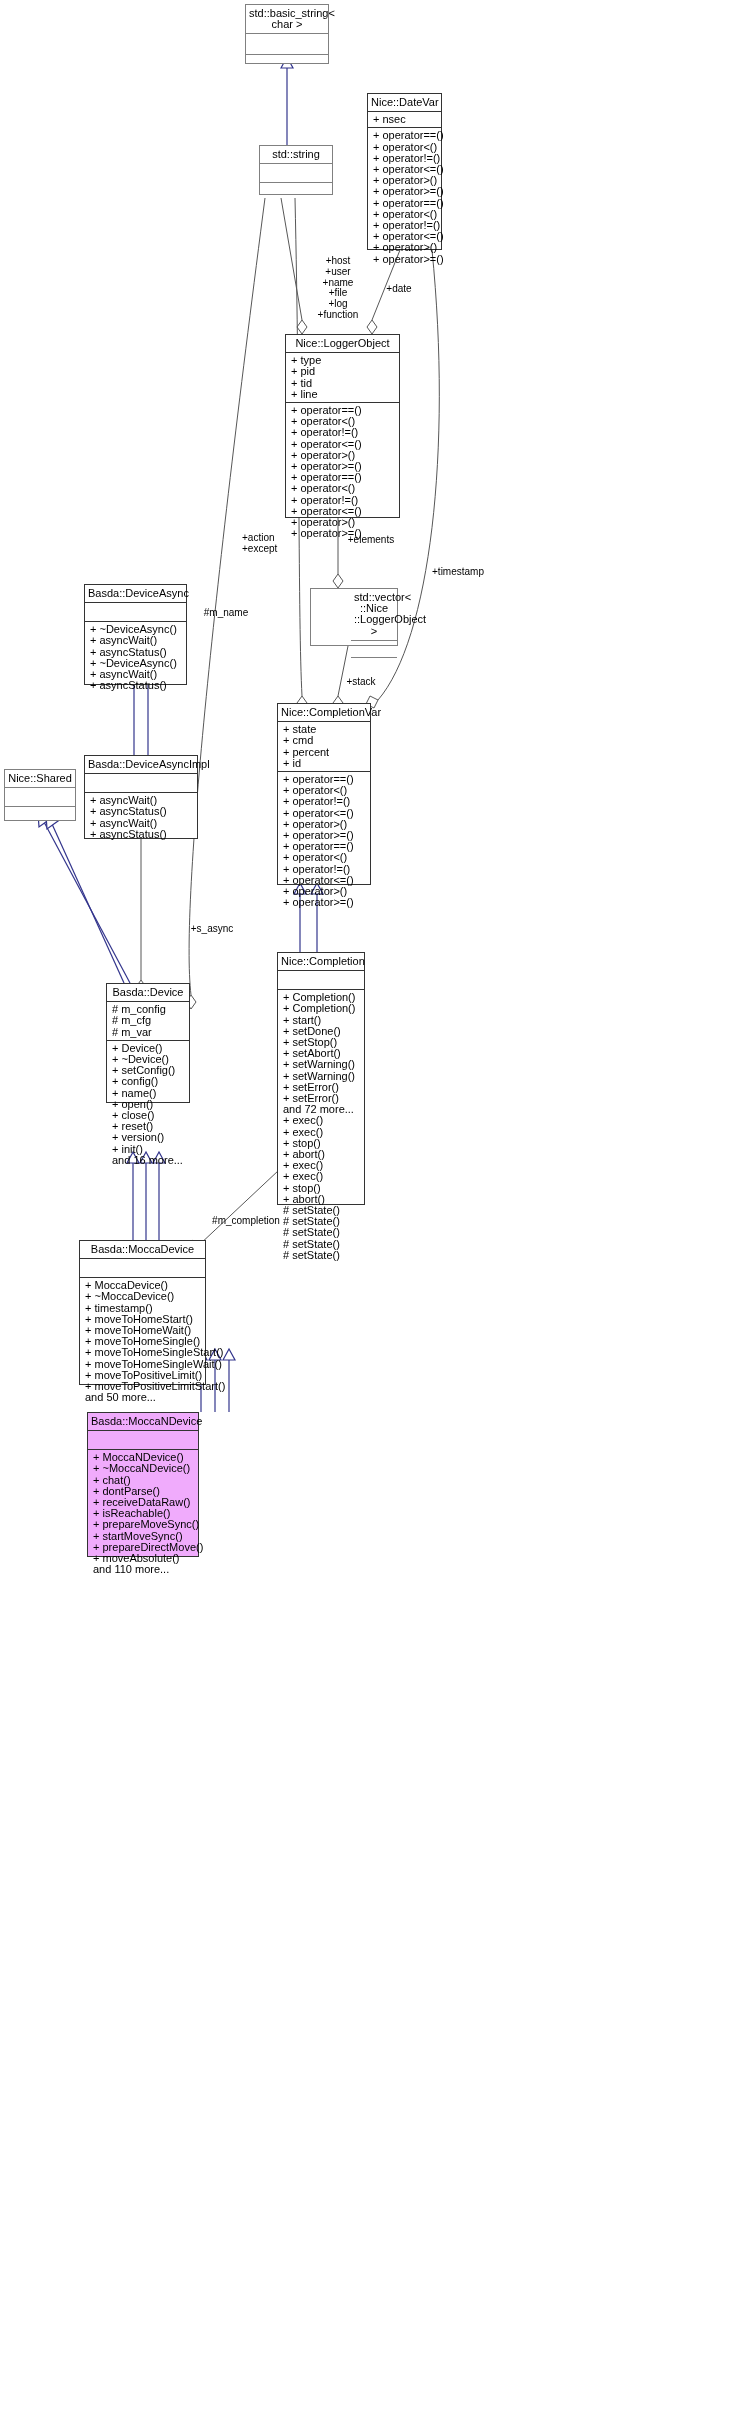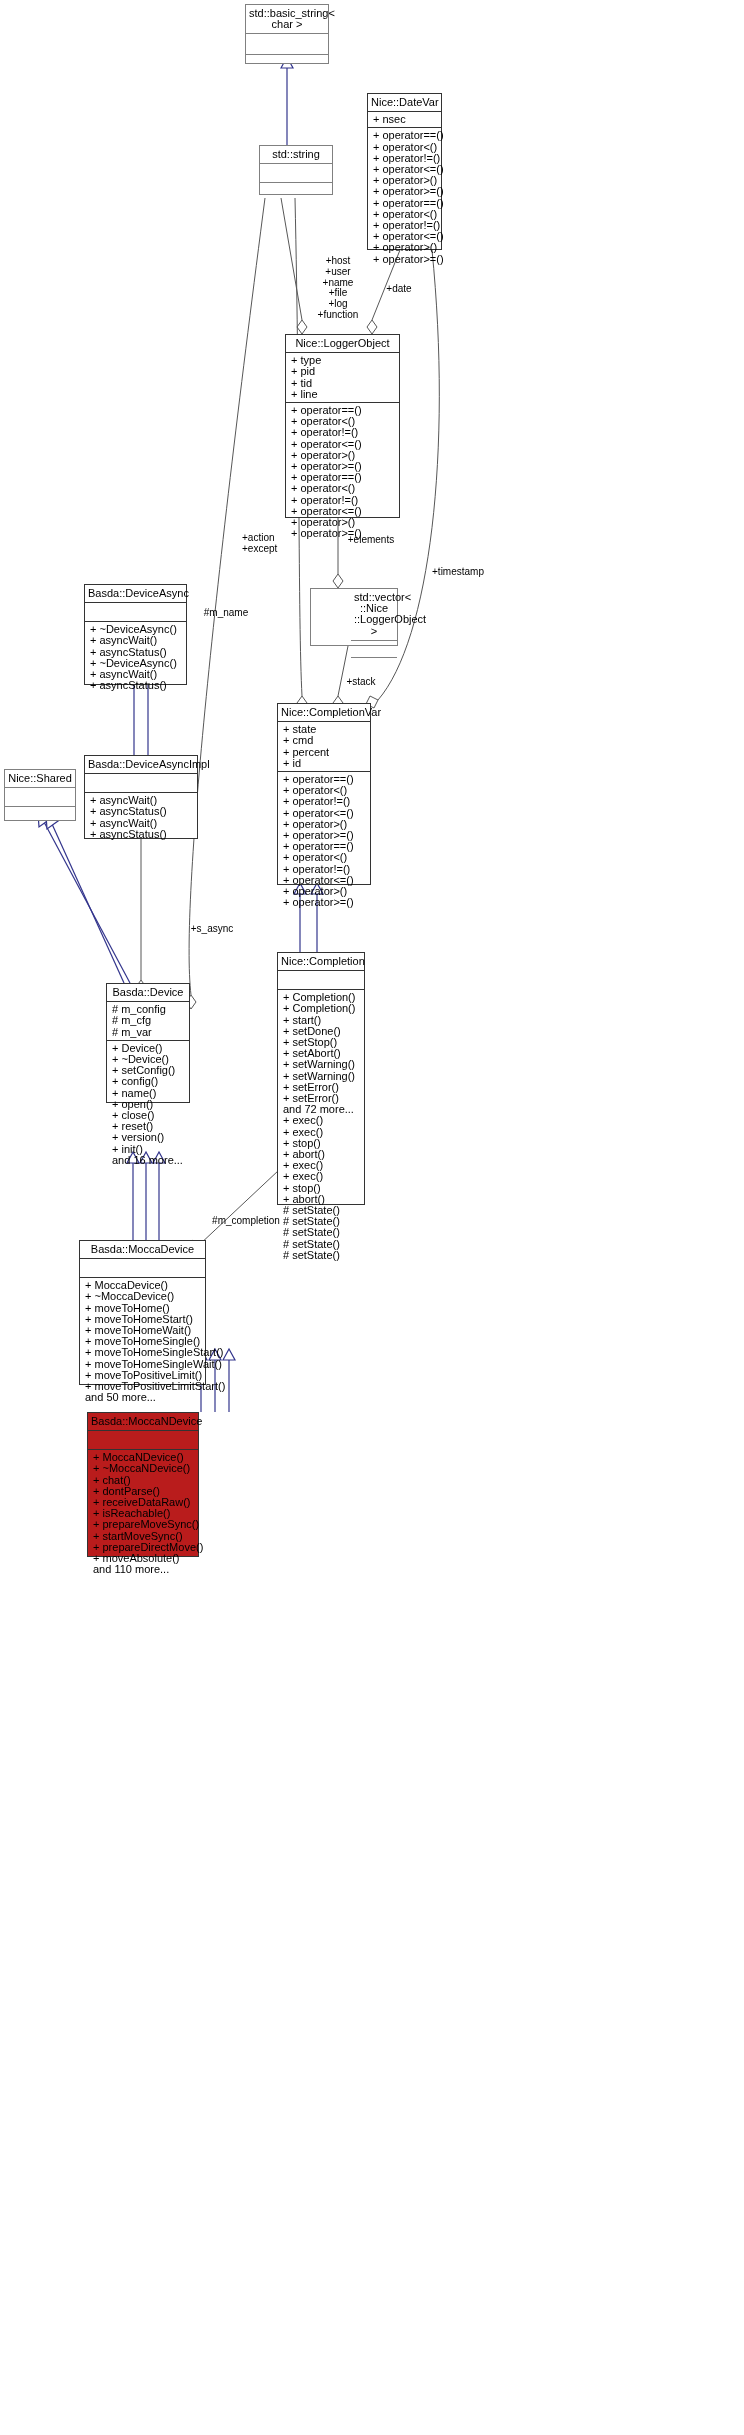--- a/index.html
+++ b/index.html
@@ -29,21 +29,21 @@
     background: #ffffff;
     border: 1px solid #808080;
     font-size: 11px;
     line-height: 11.2px;
     color: #000000;
   }
   .uml-box.strong {
     border: 1px solid #333333;
   }
   .uml-box.filled {
-    background: #b91c1c;
+    background: #f0abfc;
   }
   .uml-title {
     text-align: center;
     padding: 3px 3px 3px 3px;
     border-bottom: 1px solid #808080;
     white-space: pre-line;
   }
   .uml-box.strong > .uml-title { border-bottom: 1px solid #333333; }
   .uml-attrs {
     padding: 2px 4px 2px 5px;
@@ -341,21 +341,21 @@
       <div>and 16 more...</div>
     </div>
   </div>
 
   <div class="uml-box strong" style="left:79px; top:1240px; width:127px; height:145px;">
     <div class="uml-title">Basda::MoccaDevice</div>
     <div class="uml-attrs" style="height:14px;"></div>
     <div class="uml-ops">
       <div>+ MoccaDevice()</div>
       <div>+ ~MoccaDevice()</div>
-      <div>+ moveToHome()</div>
+      <div>+ timestamp()</div>
       <div>+ moveToHomeStart()</div>
       <div>+ moveToHomeWait()</div>
       <div>+ moveToHomeSingle()</div>
       <div>+ moveToHomeSingleStart()</div>
       <div>+ moveToHomeSingleWait()</div>
       <div>+ moveToPositiveLimit()</div>
       <div>+ moveToPositiveLimitStart()</div>
       <div>and 50 more...</div>
     </div>
   </div>

